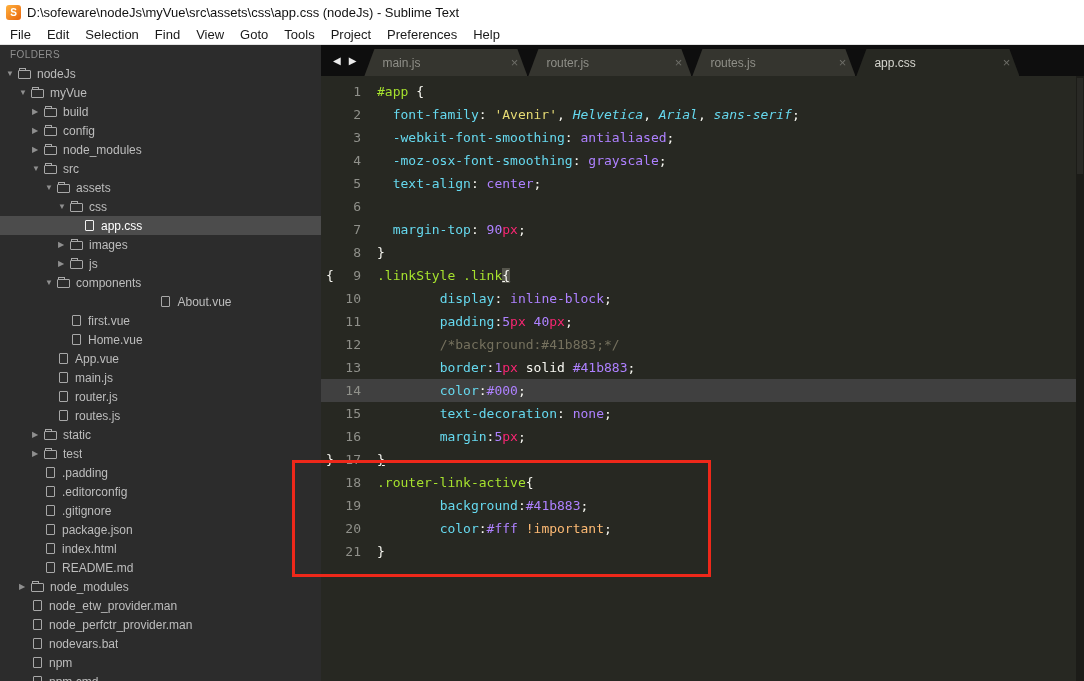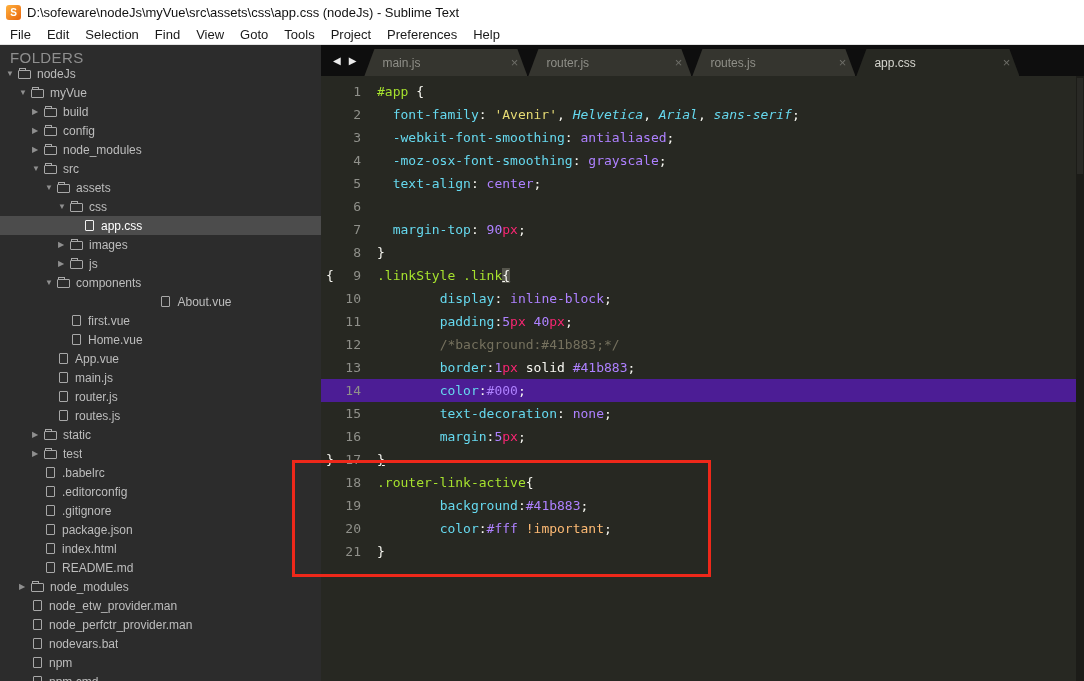--- a/index.html
+++ b/index.html
@@ -12,21 +12,21 @@
   .app-icon { width:15px; height:15px; border-radius:3px; background:linear-gradient(135deg,#ffb13d,#e8650d); color:#fff; font-size:10px; font-weight:bold; display:flex; align-items:center; justify-content:center; flex-shrink:0; }
 
   
   .menubar { height:21px; background:#ffffff; border-bottom:1px solid #e3e3e3; display:flex; align-items:center; font-size:13px; color:#1a1a1a; padding-left:2px; flex-shrink:0; }
   .menu-item { padding:2px 8px; cursor:default; }
 
   .main { flex:1; display:flex; min-height:0; }
 
   
   .sidebar { width:321px; flex-shrink:0; background:#2c2c2c; color:#bdbdbd; font-size:12px; overflow:hidden; }
-  .sidebar-header { font-size:15px; color:#8f8f8f; padding:4px 10px 2px; height:19px; letter-spacing:0.4px; }
+  .sidebar-header { font-size:10px; color:#8f8f8f; padding:4px 10px 2px; height:19px; letter-spacing:0.4px; }
   .tree-row { height:19px; display:flex; align-items:center; white-space:nowrap; overflow:hidden; }
   .tree-row.selected { background:#4c4c4c; color:#ffffff; }
   .tree-arrow { width:11px; flex-shrink:0; font-size:8px; color:#8f8f8f; }
   .tree-row.selected .tree-arrow { color:#dddddd; }
   .folder-icon { width:13px; height:9px; border:1px solid #a8a8a8; border-radius:1px; margin:2px 6px 0 1px; position:relative; flex-shrink:0; }
   .folder-icon::before { content:""; position:absolute; top:-3px; left:0; width:5px; height:2px; border:1px solid #a8a8a8; border-bottom:none; }
   .file-icon { width:9px; height:11px; border:1px solid #a8a8a8; border-radius:1px; margin:0 7px 0 3px; flex-shrink:0; }
   .tree-row.selected .folder-icon, .tree-row.selected .file-icon { border-color:#f0f0f0; }
   .tree-label { overflow:hidden; text-overflow:ellipsis; }
 
@@ -36,21 +36,21 @@
   .tab-nav { height:100%; display:flex; align-items:center; gap:8px; padding:0 8px; color:#ececec; font-size:10px; }
   .tab-nav span { cursor:default; }
   .tabs { display:flex; align-items:flex-end; height:100%; }
   .tab { width:163px; height:27px; background:#35352f; color:#8f8f88; display:flex; align-items:center; justify-content:space-between; font-size:12px; padding:0 9px 0 18px; margin-right:1px; clip-path:polygon(10px 0, calc(100% - 10px) 0, 100% 100%, 0 100%); }
   .tab.active { background:#272822; color:#d6d6cf; }
   .tab-label { overflow:hidden; white-space:nowrap; }
   .tab-close { color:#6e6e68; font-size:13px; padding-left:8px; }
 
   .editor { flex:1; padding-top:4px; font-family:"DejaVu Sans Mono","Liberation Mono",monospace; font-size:13px; line-height:23px; overflow:hidden; position:relative; }
   .code-line { display:flex; height:23px; position:relative; align-items:center; }
-  .code-line.active { background:#4c1d95; }
+  .code-line.active { background:#404040; }
   .gutter-mark { position:absolute; left:5px; top:0; height:23px; line-height:23px; color:#f8f8f2; }
   .line-num { width:56px; flex-shrink:0; text-align:right; padding-right:16px; color:#8f908a; }
   .line-code { white-space:pre; }
 
   
   .tok-sel     { color:#a6e22e; }
   .tok-prop    { color:#66d9ef; }
   .tok-str     { color:#e6db74; }
   .tok-const   { color:#ae81ff; }
   .tok-num     { color:#ae81ff; }
@@ -198,21 +198,21 @@
             <span class="tree-label">static</span>
           </div>
           <div class="tree-row" style="padding-left: 32px;">
             <span class="tree-arrow">▶</span>
             <span class="folder-icon"></span>
             <span class="tree-label">test</span>
           </div>
           <div class="tree-row" style="padding-left: 32px;">
             <span class="tree-arrow"></span>
             <span class="file-icon"></span>
-            <span class="tree-label">.babelrc</span>
+            <span class="tree-label">.padding</span>
           </div>
           <div class="tree-row" style="padding-left: 32px;">
             <span class="tree-arrow"></span>
             <span class="file-icon"></span>
             <span class="tree-label">.editorconfig</span>
           </div>
           <div class="tree-row" style="padding-left: 32px;">
             <span class="tree-arrow"></span>
             <span class="file-icon"></span>
             <span class="tree-label">.gitignore</span>

